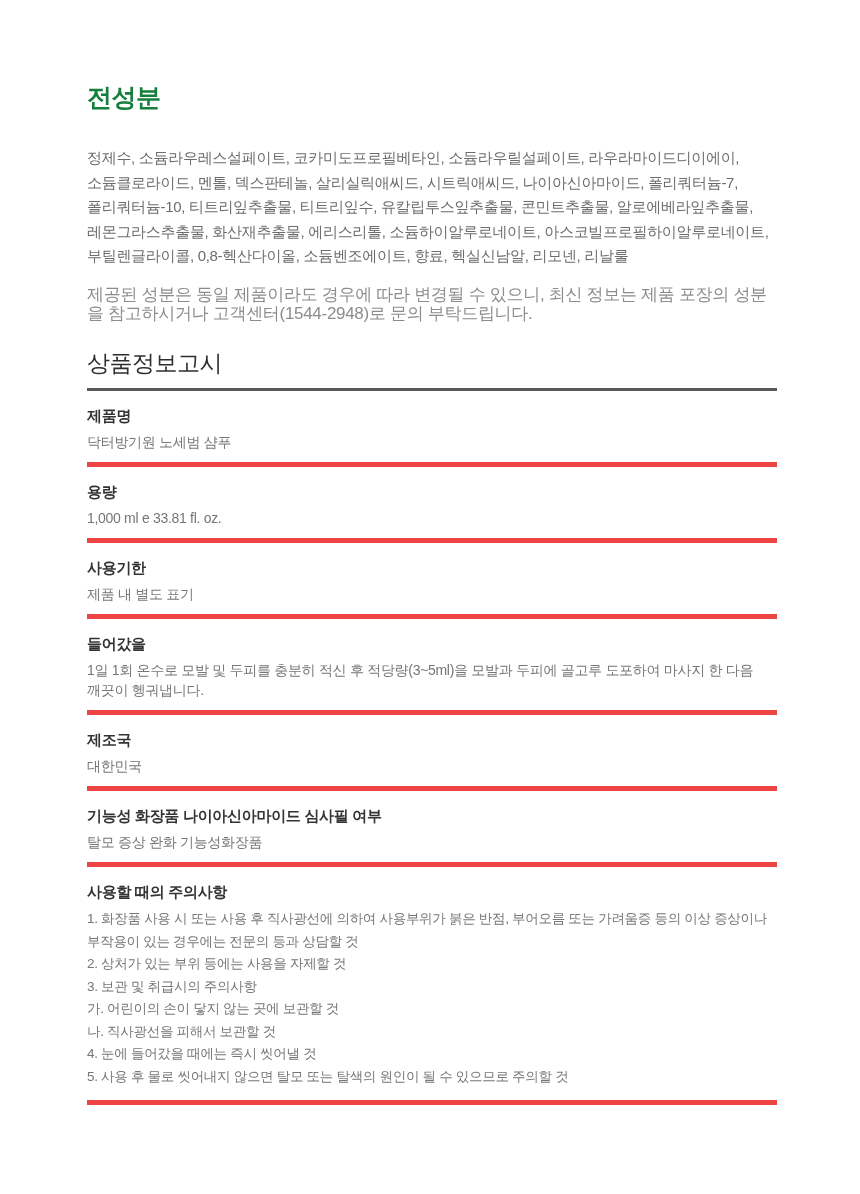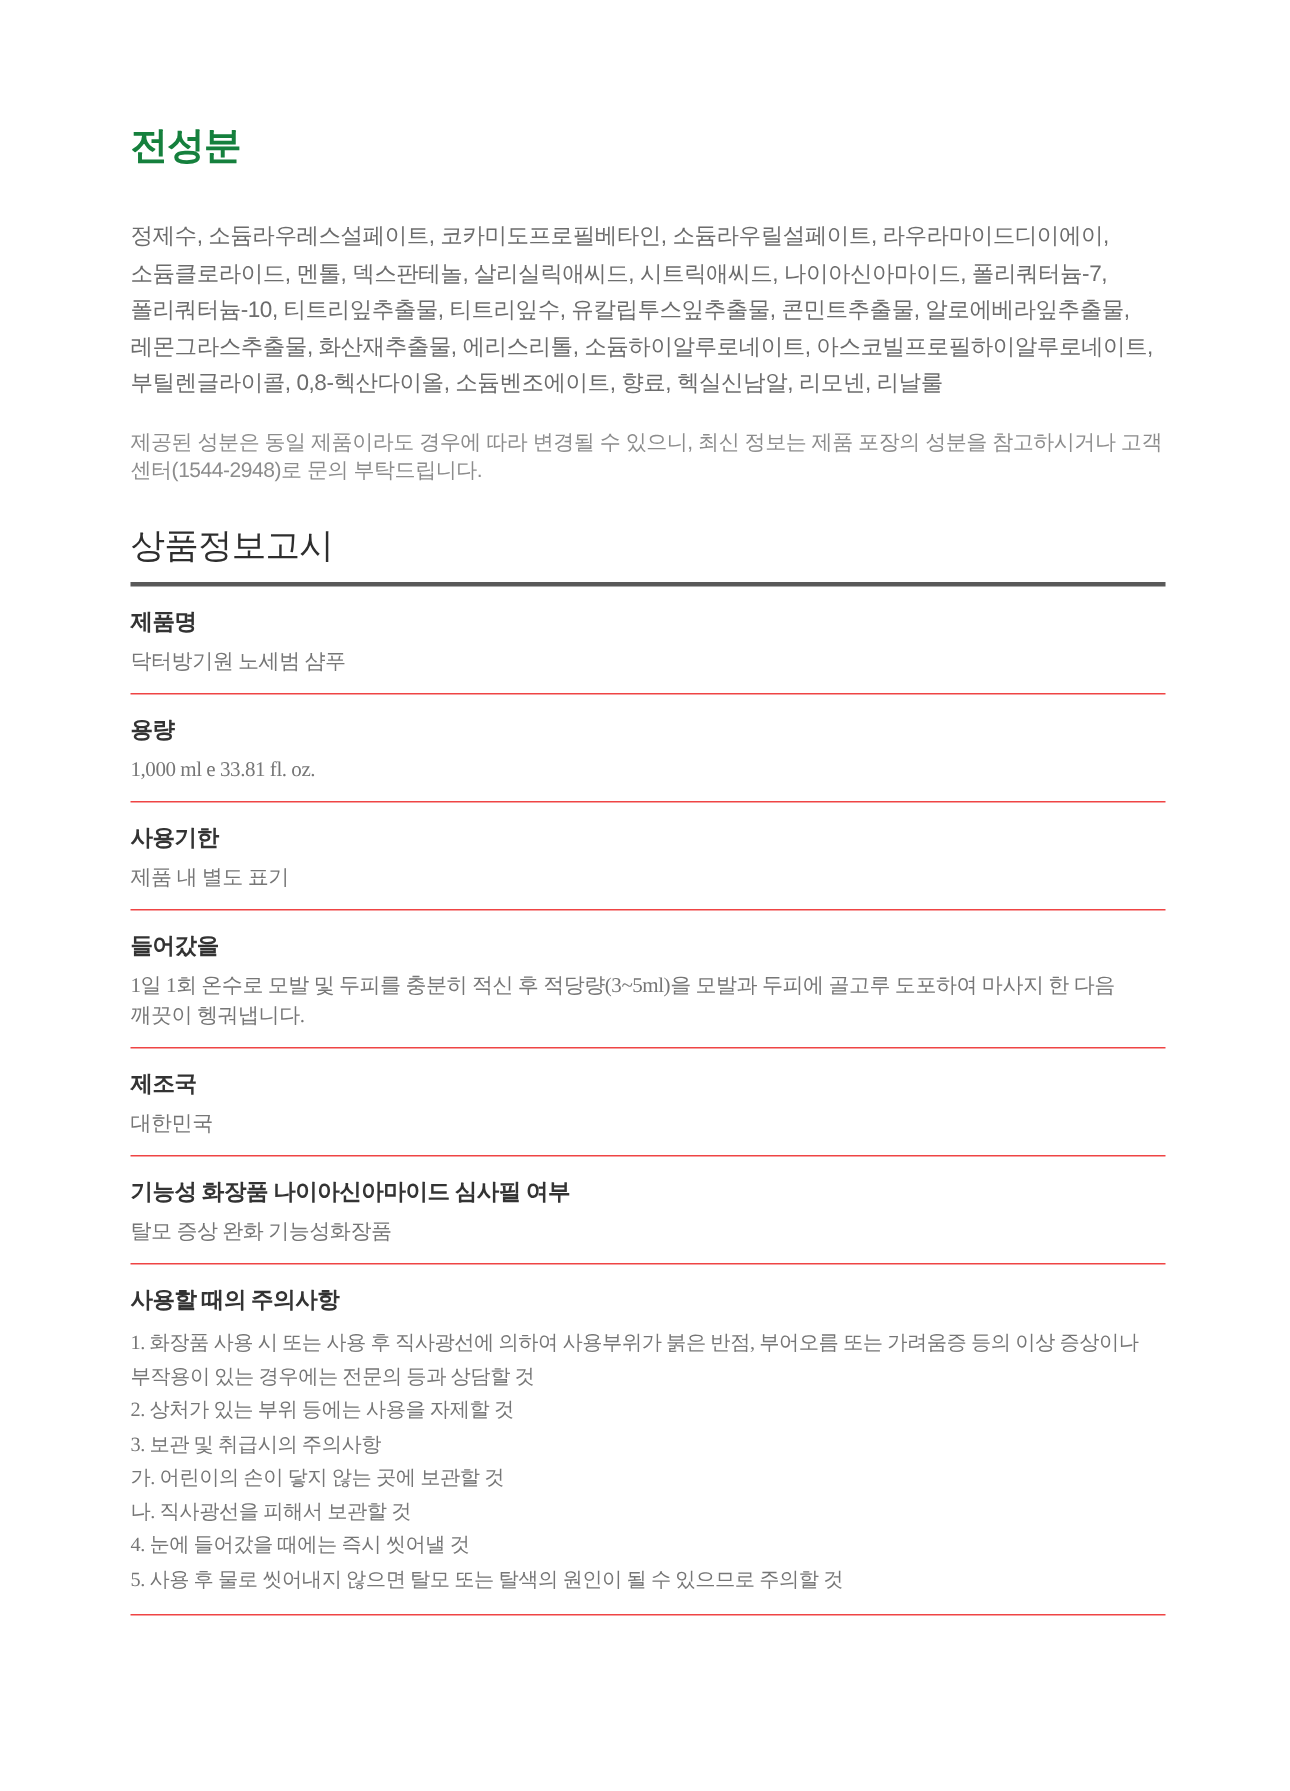--- a/index.html
+++ b/index.html
@@ -27,40 +27,39 @@
   .ingredients-text {
     margin: 34px 0 0 0;
     font-size: 15px;
     line-height: 24.5px;
     color: #6c6c6c;
     letter-spacing: -0.3px;
     word-break: keep-all;
   }
   .ingredients-note {
     margin: 16px 0 0 0;
-    font-size: 14px;
+    font-size: 17px;
     line-height: 19px;
     color: #8c8c8c;
     letter-spacing: -0.3px;
   }
   .notice-title {
     margin: 26px 0 0 0;
     font-size: 23px;
     font-weight: 400;
     color: #2e2e2e;
     letter-spacing: -0.5px;
     line-height: 1.25;
     padding-bottom: 11px;
     border-bottom: 3px solid #595959;
   }
   .info-table { margin: 0; }
   .info-row {
     padding: 15px 0 4px 0;
-    border-bottom: 1px solid #ef4444;
-    font-family: Liberation Serif, serif;
+    border-bottom: 5px solid #ef4444;
   }
   .info-label {
     font-size: 15px;
     font-weight: 700;
     color: #333333;
     line-height: 19px;
     letter-spacing: -0.3px;
   }
   .info-value {
     margin: 7px 0 6px 0;

